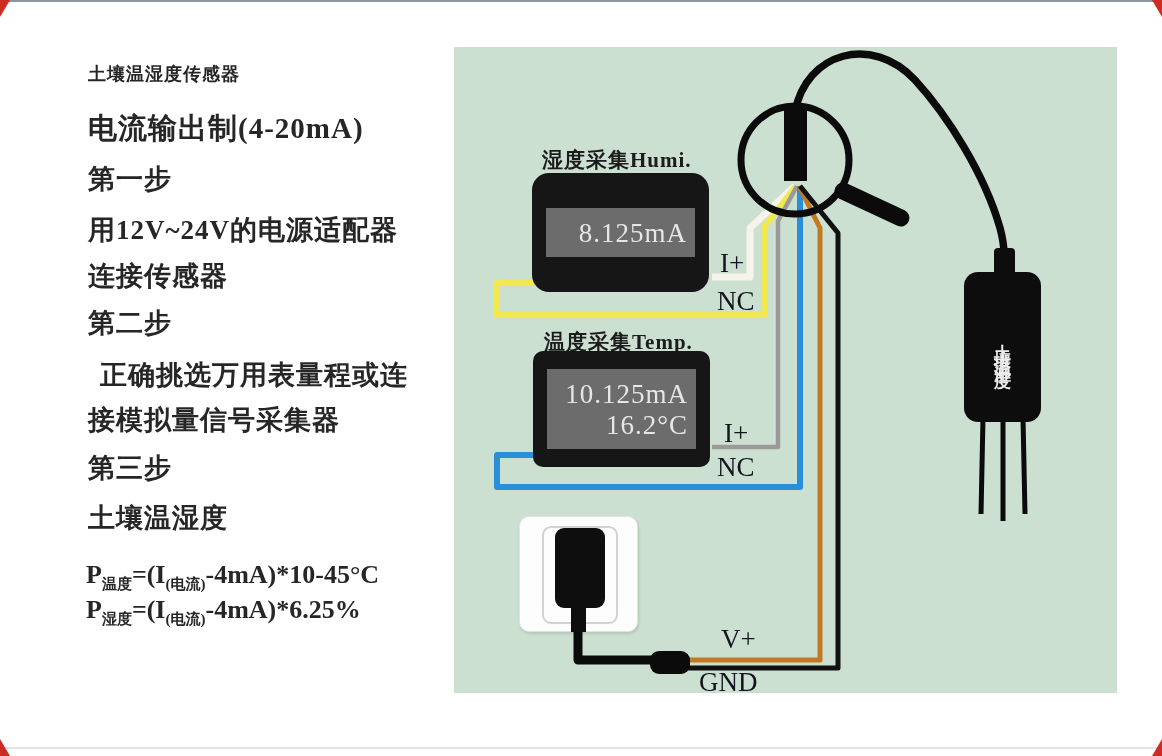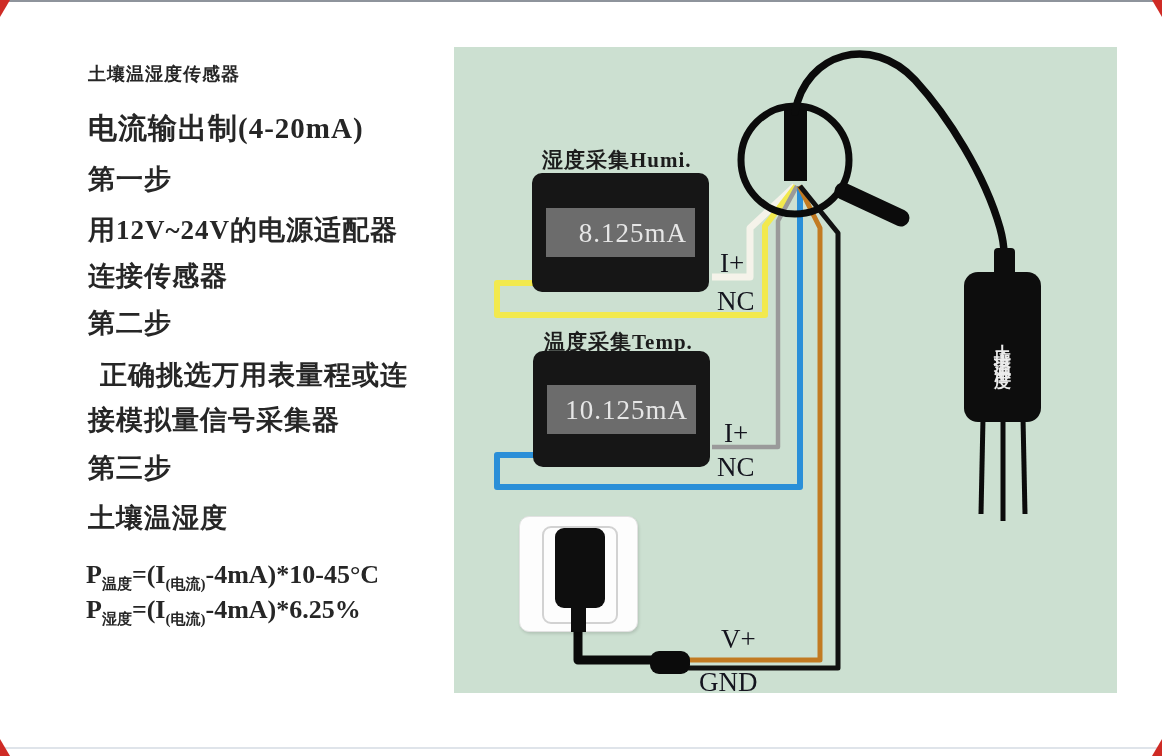--- a/index.html
+++ b/index.html
@@ -96,32 +96,33 @@
   <line x1="843" y1="191" x2="901" y2="218" stroke-width="17" stroke-linecap="round" stroke="#0b0b0b"></line>
 
   <path d="M 795,112 C 806,52 872,34 915,80 C 948,116 985,175 1000,228 C 1003,239 1004,246 1004,254" fill="none" stroke-width="7.5" stroke-linecap="round" stroke="#0b0b0b"></path>
 
   <line x1="983" y1="418" x2="981" y2="514" stroke-width="5" stroke="#0b0b0b"></line>
   <line x1="1003" y1="418" x2="1003" y2="521" stroke-width="5" stroke="#0b0b0b"></line>
   <line x1="1023" y1="418" x2="1025" y2="514" stroke-width="5" stroke="#0b0b0b"></line>
 </svg>
 
 <div class="mtitle" style="left:542px;top:146px;">湿度采集Humi.</div>
-<div class="meter" style="left:532px;top:173px;height:119px;">
+<div class="meter" style="left:532px;top:173px;height:119px;border-radius:17px;">
   <div class="screen">
     <div class="cur">8.125mA</div>
   </div>
 </div>
 <div class="term" style="left:720px;top:248px;">I+</div>
 <div class="term" style="left:717px;top:286px;">NC</div>
 
 <div class="mtitle" style="left:544px;top:328px;">温度采集Temp.</div>
 <div class="meter" style="left:533px;top:351px;height:116px;">
   <div class="screen">
     <div class="cur">10.125mA</div>
+    <div class="val">16.2°C</div>
   </div>
 </div>
 <div class="term" style="left:724px;top:418px;">I+</div>
 <div class="term" style="left:717px;top:452px;">NC</div>
 
 <div class="plate">
   <div class="inner"></div>
   <div class="brick"></div>
   <div class="stem"></div>
 </div>

